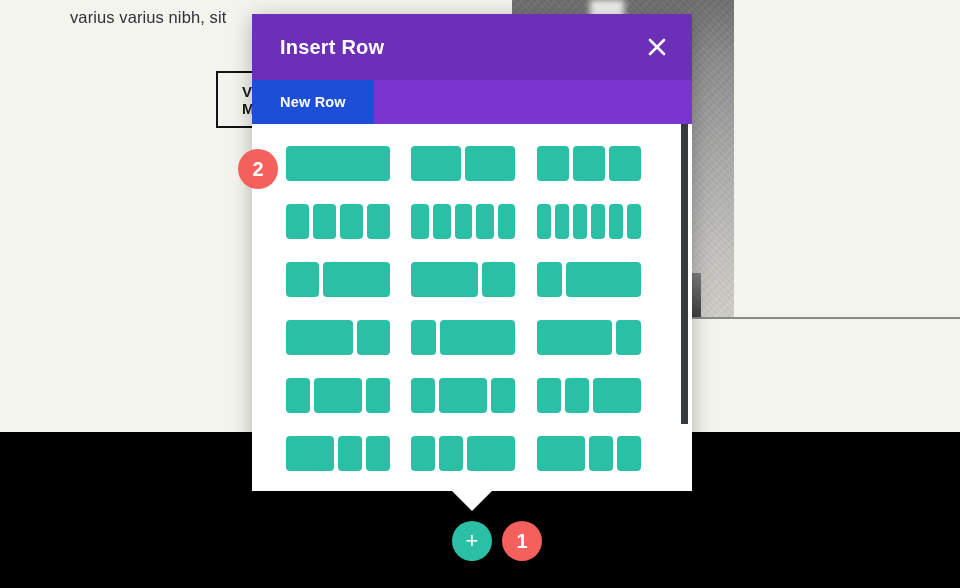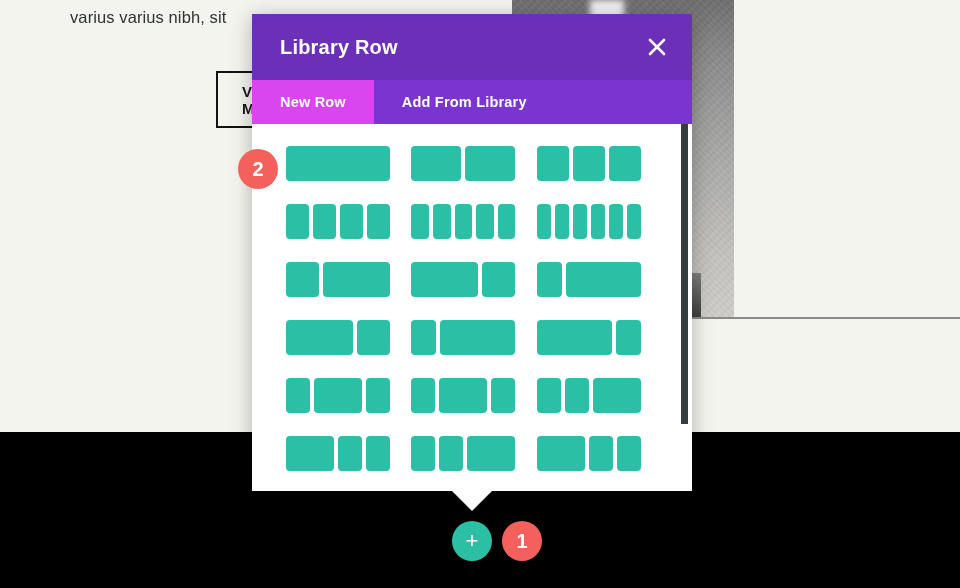--- a/index.html
+++ b/index.html
@@ -216,21 +216,21 @@
     display: flex;
     align-items: center;
     padding: 0 28px;
     color: #ffffff;
     font-size: 14.5px;
     font-weight: bold;
     letter-spacing: 0.2px;
     cursor: pointer;
     box-sizing: border-box;
   }
-  .modal-tab.active { background: #d946ef; }
+  .modal-tab.active { background: #1d4ed8; }
 
   .modal-body {
     position: relative;
     height: 367px;
     background: #ffffff;
     padding: 22px 0 0 0;
     box-sizing: border-box;
     overflow: hidden;
   }
 
@@ -342,31 +342,30 @@
     <div class="photo-stone"></div>
   </div>
 
   <div class="bg-hr"></div>
   <div class="bg-dark-band"></div>
 </div>
 
 <div id="insert-row-modal">
 
   <div class="modal-header">
-    <div class="modal-title">Library Row</div>
+    <div class="modal-title">Insert Row</div>
     <div class="modal-close">
       <svg width="18" height="18" viewBox="0 0 18 18" aria-hidden="true">
         <path d="M2 2 L16 16 M16 2 L2 16" stroke="#ffffff" stroke-width="2.6" stroke-linecap="round"></path>
       </svg>
     </div>
   </div>
 
   <div class="modal-tabs">
     <div class="modal-tab active">New Row</div>
-    <div class="modal-tab">Add From Library</div>
   </div>
 
   <div class="modal-body">
     <div class="layout-grid" id="layout-grid">
         <div class="layout-option">
           <div class="col" style="flex: 1 1 0%;"></div>
         </div>
         <div class="layout-option">
           <div class="col" style="flex: 0.5 1 0%;"></div>
           <div class="col" style="flex: 0.5 1 0%;"></div>

